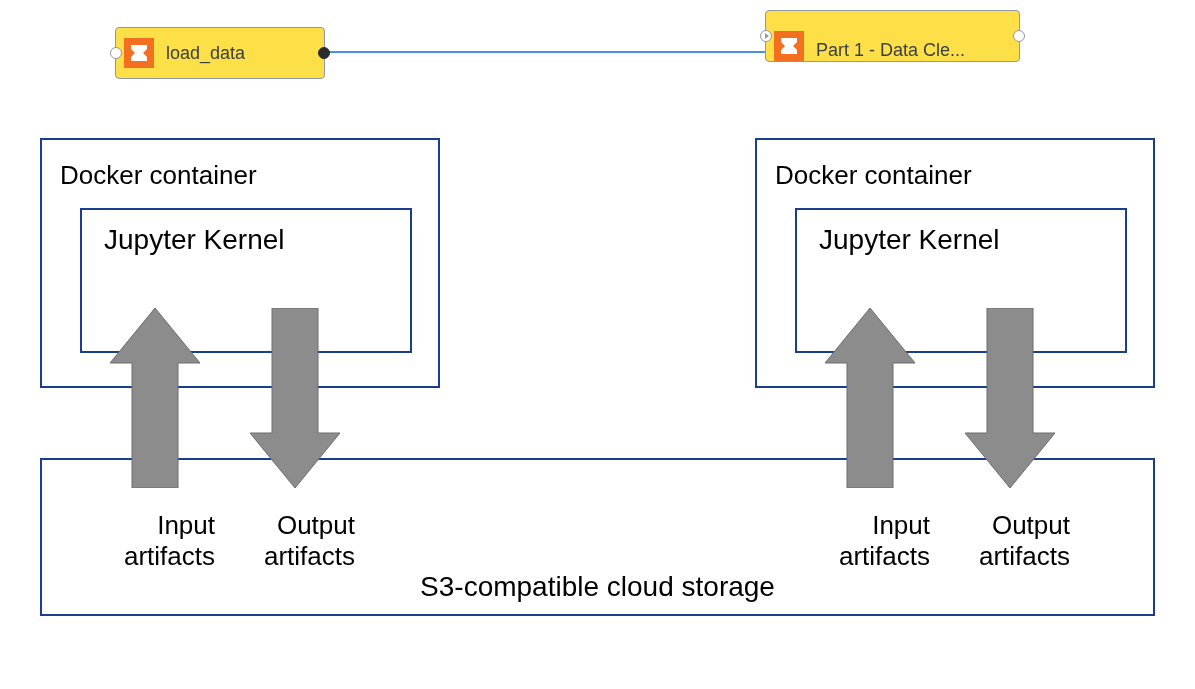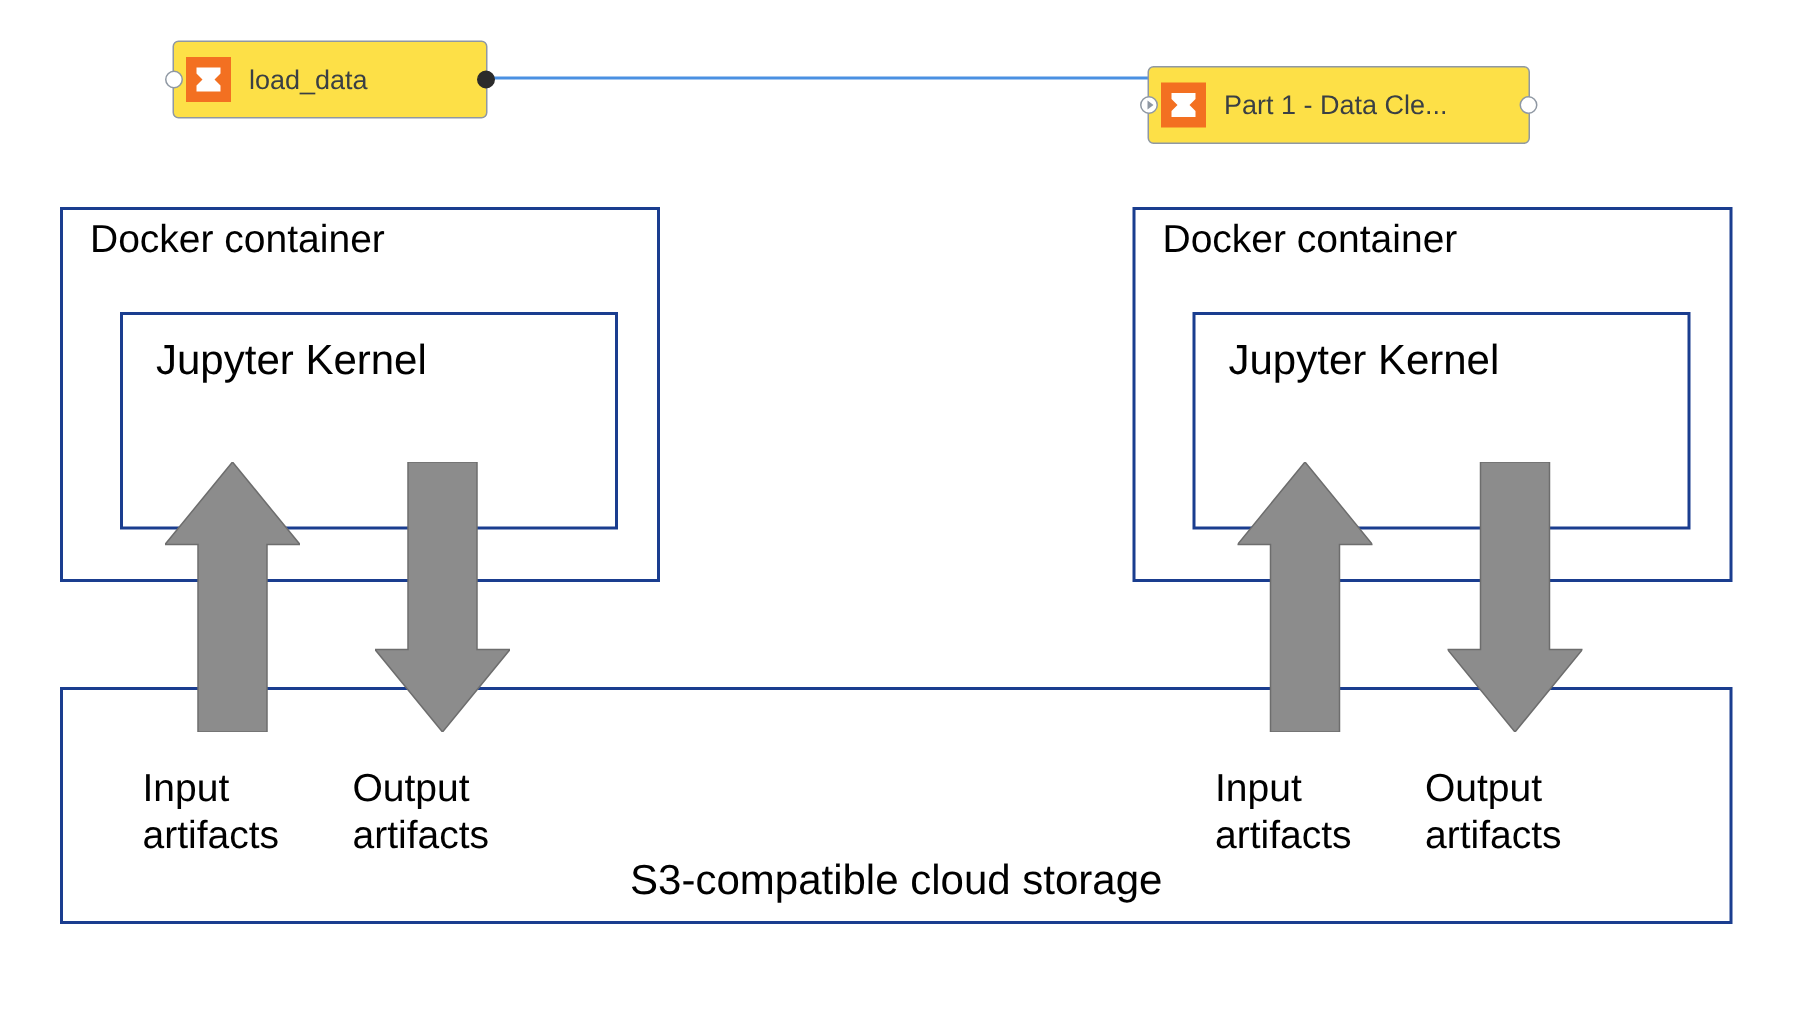--- a/index.html
+++ b/index.html
@@ -86,40 +86,40 @@
     border: 2px solid #1a3d8f;
     background: transparent;
   }
   .box-label, .storage-label, .arrow-label {
     color: #000;
     font-size: 26px;
     line-height: 1.2;
   }
   .box-label {
     position: absolute;
-    top: 4px;
+    top: 20px;
     left: 18px;
     text-align: right;
   }
   .inner-box-label {
     position: absolute;
     top: 14px;
     left: 22px;
     font-size: 28px;
   }
 
   .arrow {
     position: absolute;
     fill: #8c8c8c;
     stroke: #6d6d6d;
     stroke-width: 1;
   }
   .arrow-label {
     position: absolute;
-    text-align: left;
+    text-align: right;
     width: 120px;
   }
 
   .storage-label {
     position: absolute;
     bottom: 10px;
     width: 100%;
     text-align: center;
     font-size: 28px;
   }
@@ -135,21 +135,21 @@
     <span class="port port-left"></span>
     <span class="node-icon">
       <svg width="20" height="20" viewBox="0 0 20 20">
         <path d="M2 2 H18 V6 L14 10 L18 14 V18 H2 V14 L6 10 L2 6 Z" fill="#fff"></path>
       </svg>
     </span>
     <span>load_data</span>
     <span class="port port-right port-filled"></span>
   </div>
 
-  <div class="pipeline-node" style="left:765px; top:44px; width:255px;">
+  <div class="pipeline-node" style="left:765px; top:10px; width:255px;align-items:flex-end;">
     <span class="port port-left port-arrow"></span>
     <span class="node-icon">
       <svg width="20" height="20" viewBox="0 0 20 20">
         <path d="M2 2 H18 V6 L14 10 L18 14 V18 H2 V14 L6 10 L2 6 Z" fill="#fff"></path>
       </svg>
     </span>
     <span>Part 1 - Data Cle...</span>
     <span class="port port-right"></span>
   </div>
 

